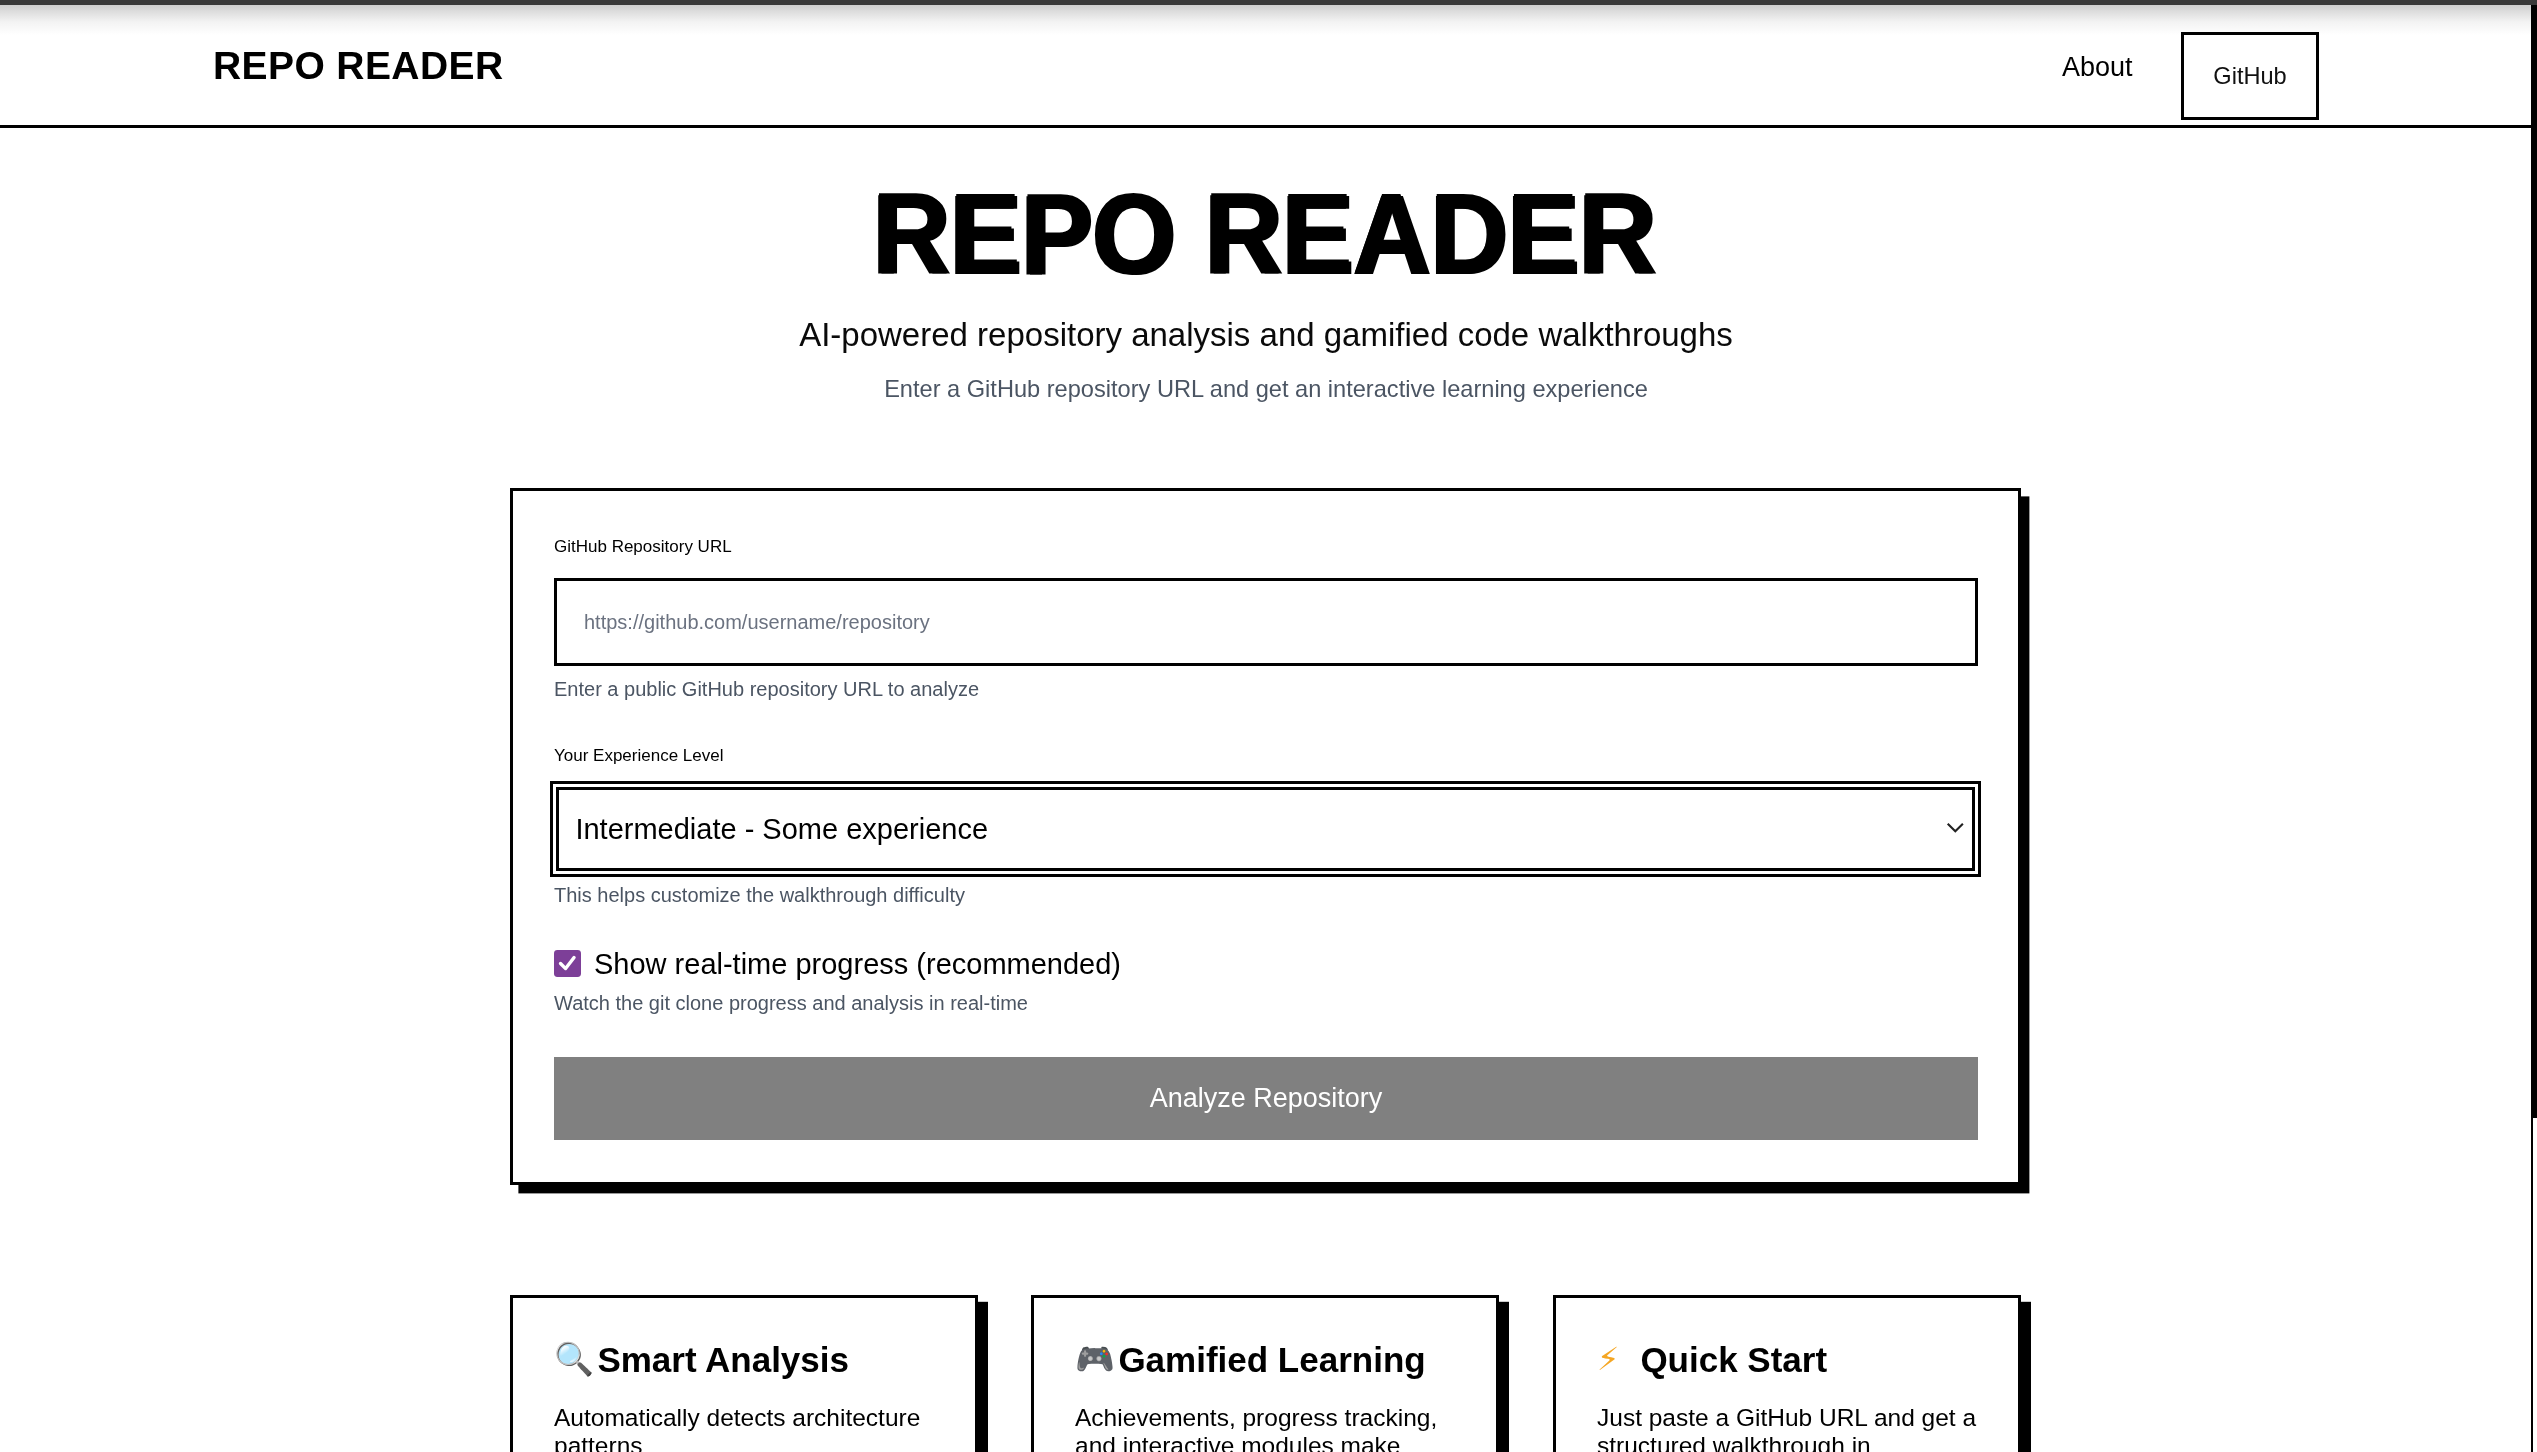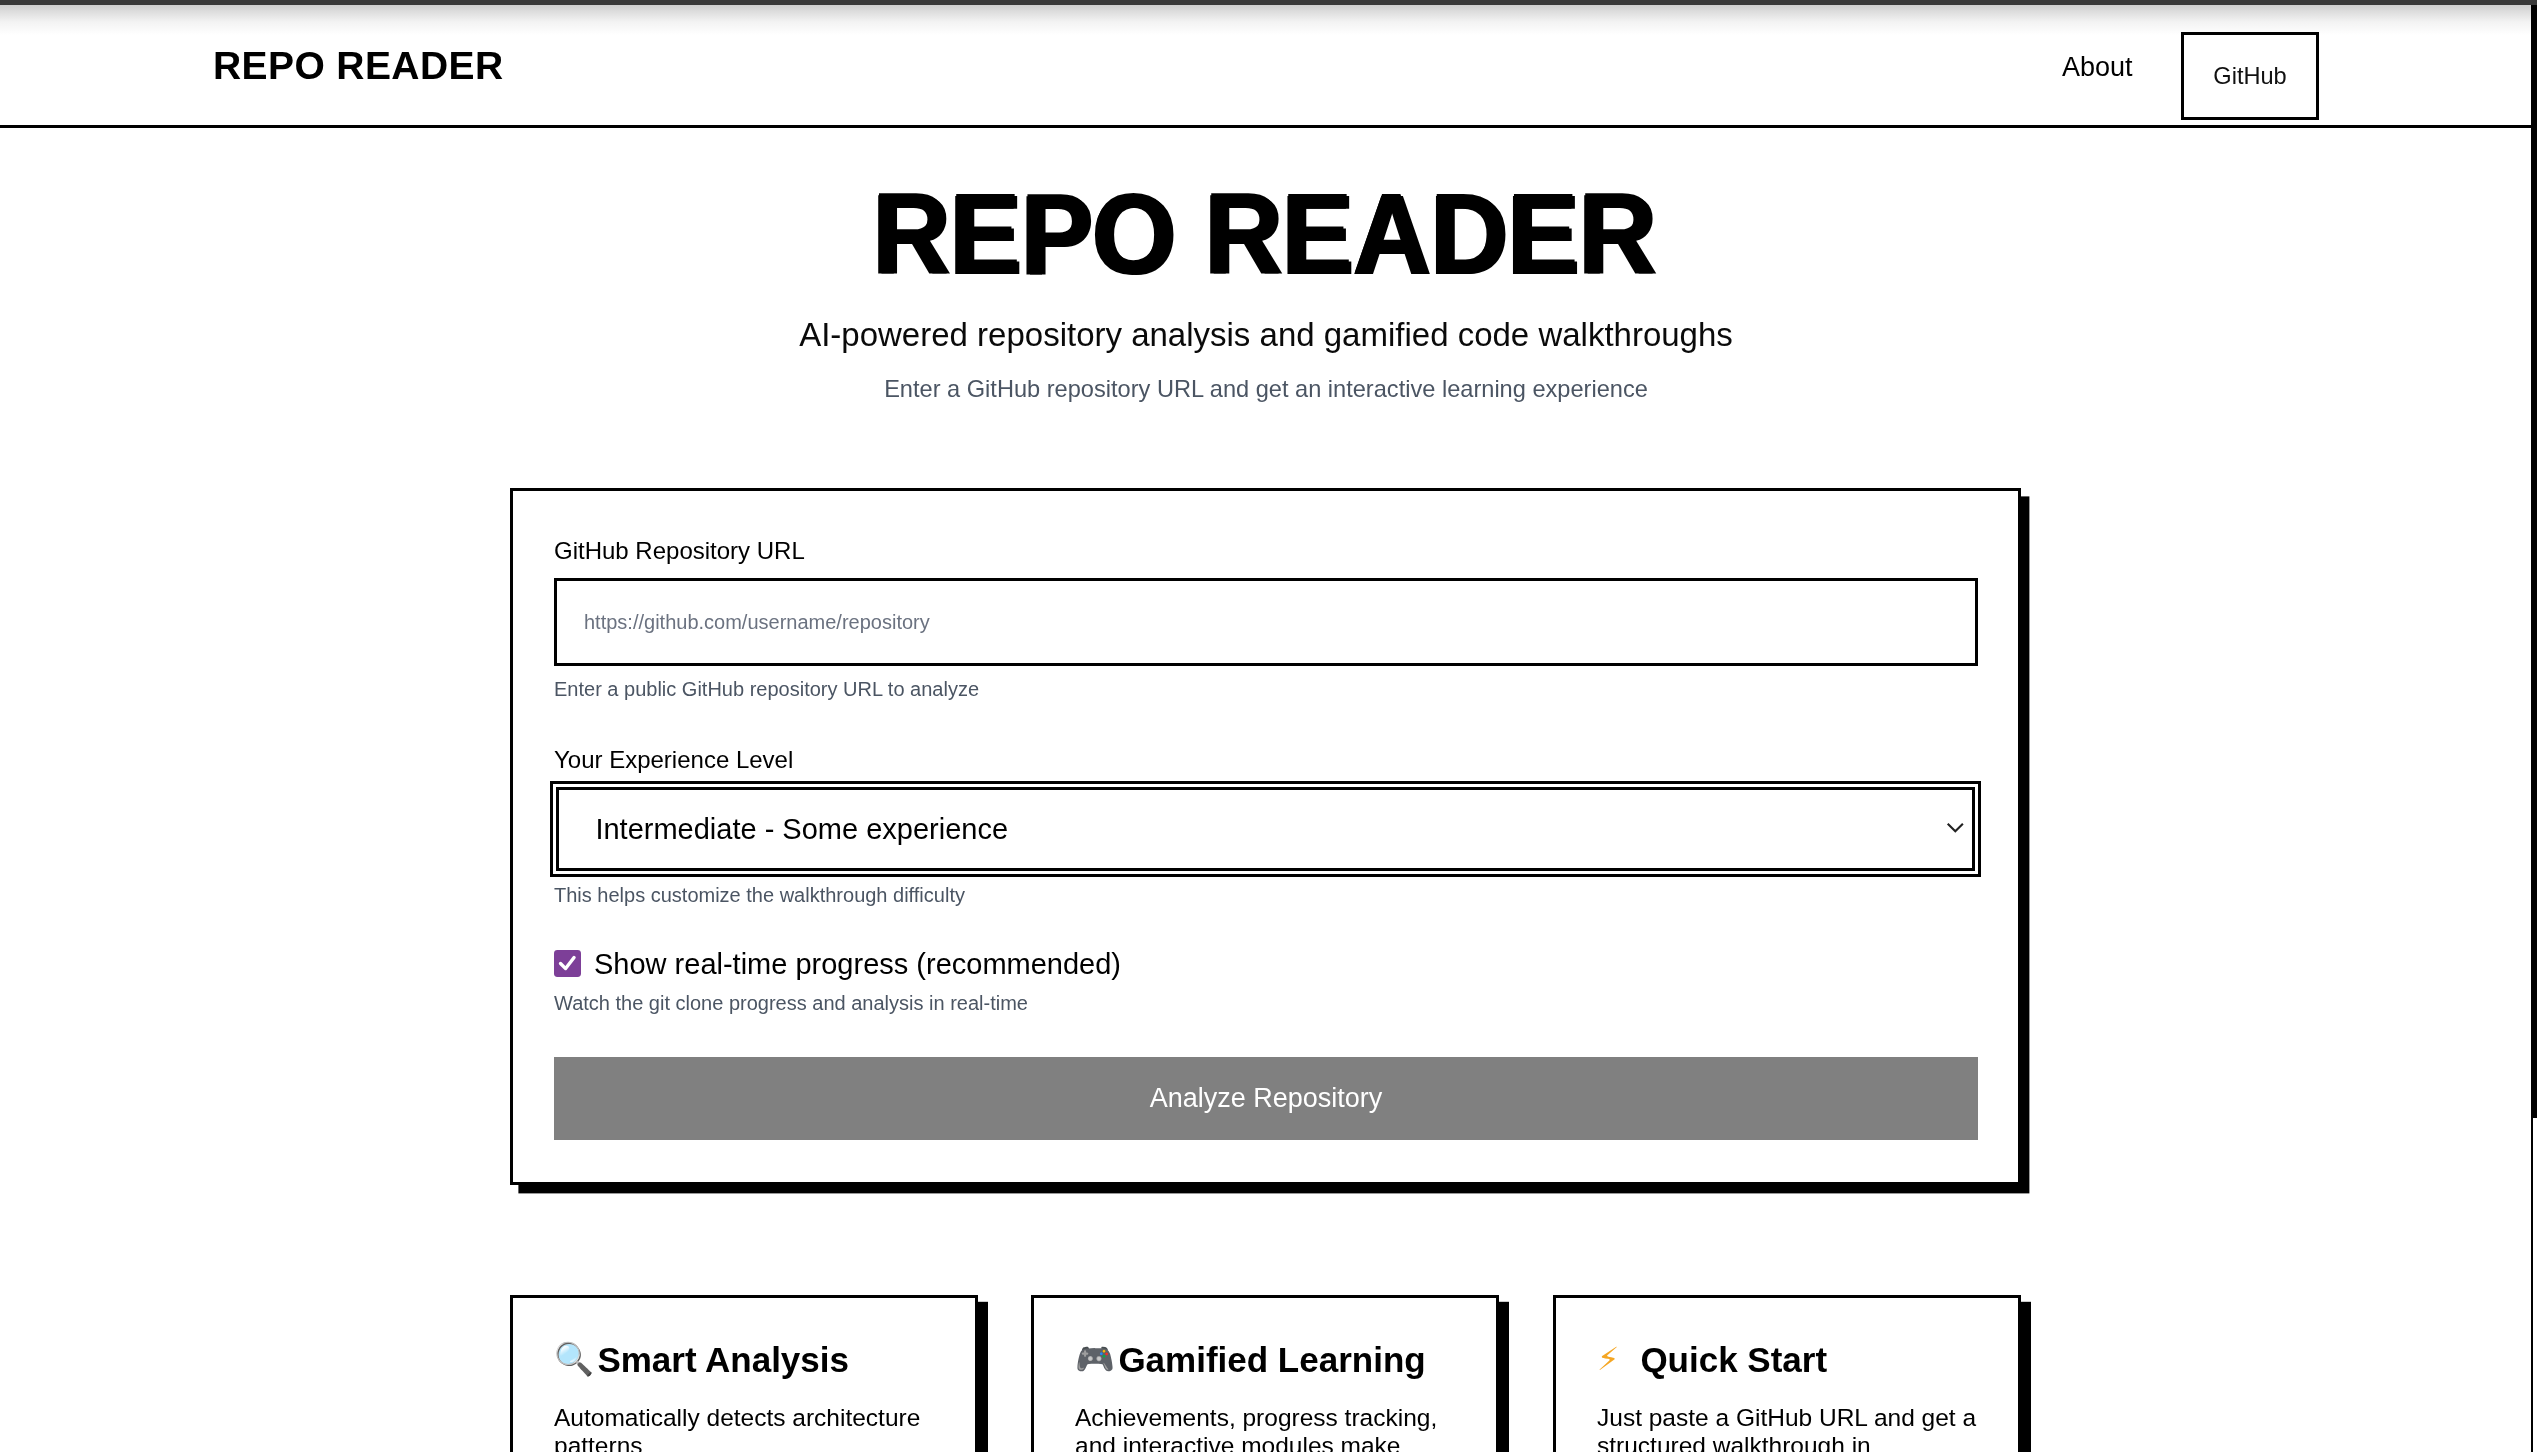--- a/index.html
+++ b/index.html
@@ -41,37 +41,37 @@
   .hero-desc {
     position: absolute; left: 0; top: 376px; width: 2532px; text-align: center;
     font-size: 23.6px; color: #4b5563;
   }
 
   .form-card {
     position: absolute; left: 510px; top: 488px; width: 1511px; height: 697px;
     border: 3.4px solid #000; background: #fff;
     box-shadow: 8.4px 8.4px 0 #000;
   }
-  .field-label { position: absolute; left: 41px; font-size: 24px; color: #000; }
+  .field-label { position: absolute; left: 41px; font-size: 17px; color: #000; }
   .help-text { position: absolute; left: 41px; font-size: 20px; color: #4b5563; }
 
   .url-input {
     position: absolute; left: 41px; top: 87px; width: 1424px; height: 88px;
     border: 3.4px solid #000; background: #fff; padding: 0 27px;
     font-size: 20px; font-family: "Liberation Sans", sans-serif; color: #111; outline: none;
   }
   .url-input::placeholder { color: #6b7280; }
 
   .select-wrap {
     position: absolute; left: 37px; top: 290px; width: 1431px; height: 96px;
     border: 3.4px solid #000; padding: 3.4px; background: #fff;
   }
   .select-inner {
     width: 100%; height: 100%; border: 3.4px solid #000; position: relative;
-    display: flex; align-items: center; padding-left: 36px;
+    display: flex; align-items: center; padding-left: 16px;
   }
   .select-value { font-size: 29px; color: #000; }
   .chevron-icon { position: absolute; right: 6.8px; top: 32px; width: 18.6px; height: 11.8px; }
 
   .checkbox {
     position: absolute; left: 41px; top: 459px; width: 27px; height: 27px;
     background: #7d3f98; border-radius: 3.4px; display: flex; align-items: center; justify-content: center;
   }
   .checkbox-label { position: absolute; left: 81px; top: 457px; font-size: 29px; color: #000; }
 

